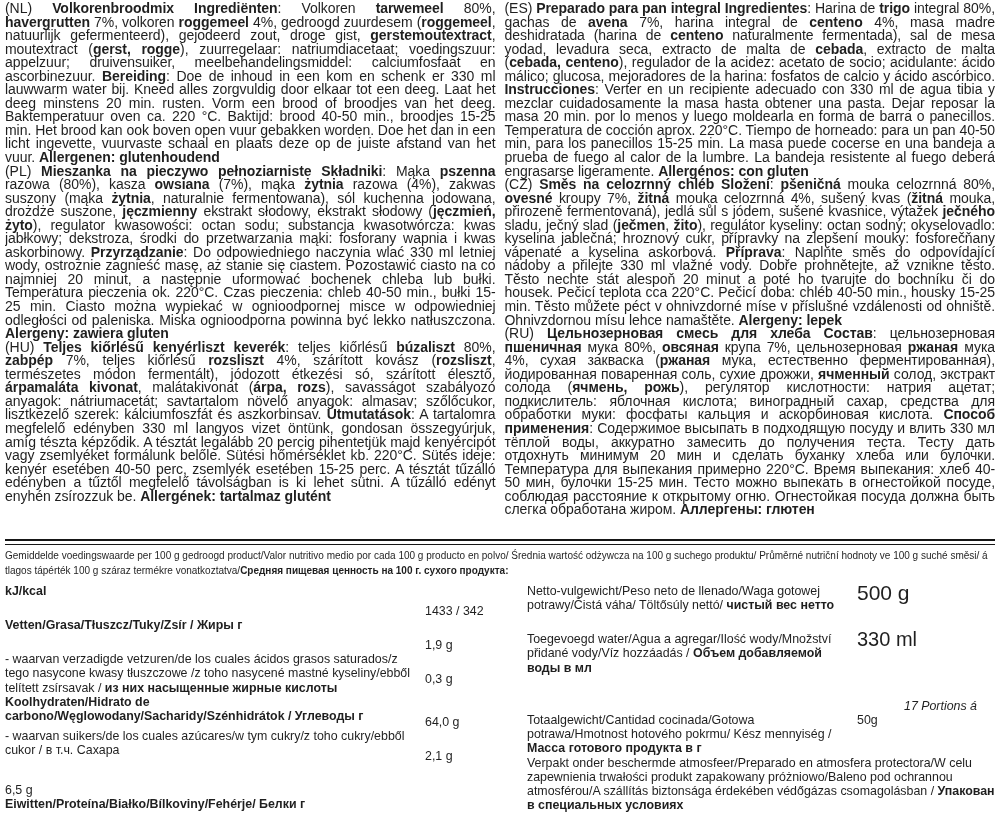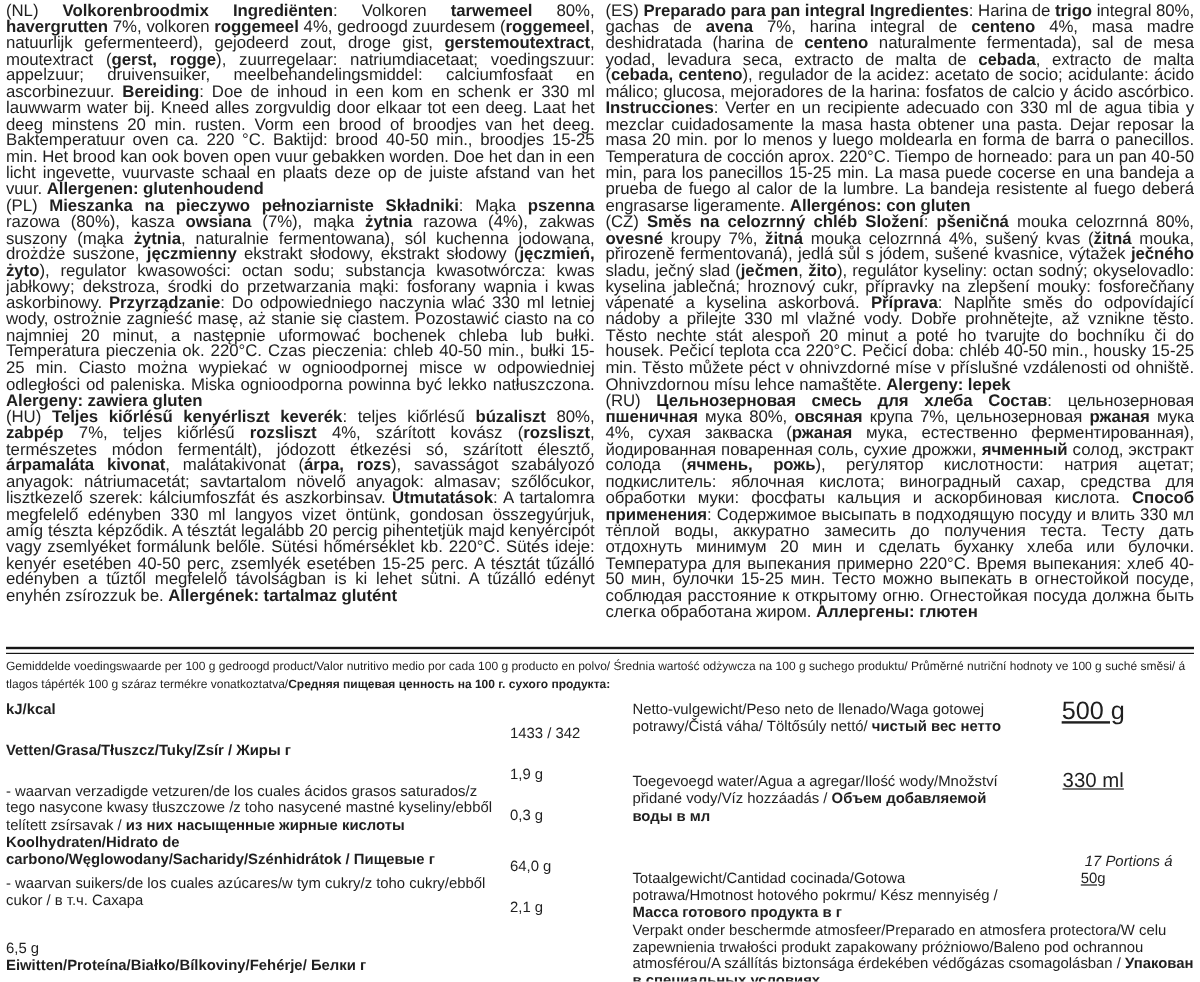--- a/index.html
+++ b/index.html
@@ -17,25 +17,25 @@
   .nutrition-header{font-size:10px;line-height:15.4px;margin:3px 0 5px 0;padding-right:4px;}
   .bottom{display:flex;align-items:stretch;}
   .nutr-table{width:506px;flex:none;font-size:12.4px;line-height:14.2px;}
   .nutr-row{display:flex;align-items:flex-start;}
   .nutr-label{width:420px;flex:none;}
   .nutr-value{flex:1;text-align:left;white-space:nowrap;margin-top:20px;}
   .nutr-table .double-rule{margin-top:3px;}
   .pkg{flex:1;padding-left:16px;font-size:12.4px;line-height:14.2px;display:flex;flex-direction:column;}
   .pkg-row{display:flex;align-items:flex-start;}
   .pkg-label{width:330px;flex:none;}
-  .pkg-value{flex:1;text-align:center;padding-right:30px;white-space:nowrap;text-decoration:underline;}
+  .pkg-value{flex:1;text-align:left;padding-right:30px;white-space:nowrap;}
   .value-xl{font-size:21px;line-height:21px;margin-top:-2px;}
-  .value-lg{font-size:17px;}
+  .value-lg{font-size:20px;}
   .pkg-note{text-align:right;padding-right:18px;font-size:12.4px;font-style:italic;}
-  .sp1{margin-bottom:32px;}
+  .sp1{margin-bottom:20px;}
   .sp2{margin-bottom:24px;}
 </style>
 </head>
 <body>
 
 <div class="page">
 
   <div class="ingredients">
     <div class="ing-col">
       <p><span>(NL) </span><span class="b">Volkorenbroodmix Ingrediënten</span><span>: Volkoren </span><span class="b">tarwemeel</span><span> 80%, </span><span class="b">havergrutten</span><span> 7%, volkoren </span><span class="b">roggemeel</span><span> 4%, gedroogd zuurdesem (</span><span class="b">roggemeel</span><span>, natuurlijk gefermenteerd), gejodeerd zout, droge gist, </span><span class="b">gerstemoutextract</span><span>, moutextract (</span><span class="b">gerst, rogge</span><span>), zuurregelaar: natriumdiacetaat; voedingszuur: appelzuur; druivensuiker, meelbehandelingsmiddel: calciumfosfaat en ascorbinezuur. </span><span class="b">Bereiding</span><span>: Doe de inhoud in een kom en schenk er 330 ml lauwwarm water bij. Kneed alles zorgvuldig door elkaar tot een deeg. Laat het deeg minstens 20 min. rusten. Vorm een brood of broodjes van het deeg. Baktemperatuur oven ca. 220 °C. Baktijd: brood 40-50 min., broodjes 15-25 min. Het brood kan ook boven open vuur gebakken worden. Doe het dan in een licht ingevette, vuurvaste schaal en plaats deze op de juiste afstand van het vuur. </span><span class="b">Allergenen: glutenhoudend</span></p>
@@ -62,21 +62,21 @@
       </div>
       <div class="nutr-row">
         <div class="nutr-label"><span class="b">Vetten/Grasa/Tłuszcz/Tuky/Zsír / Жиры г</span></div>
         <div class="nutr-value">1,9 g</div>
       </div>
       <div class="nutr-row">
         <div class="nutr-label"><span>- waarvan verzadigde vetzuren/de los cuales ácidos grasos saturados/z tego nasycone kwasy tłuszczowe /z toho nasycené mastné kyseliny/ebből telített zsírsavak / </span><span class="b">из них насыщенные жирные кислоты</span></div>
         <div class="nutr-value">0,3 g</div>
       </div>
       <div class="nutr-row">
-        <div class="nutr-label"><span class="b">Koolhydraten/Hidrato de carbono/Węglowodany/Sacharidy/Szénhidrátok / Пищевые г</span></div>
+        <div class="nutr-label"><span class="b">Koolhydraten/Hidrato de carbono/Węglowodany/Sacharidy/Szénhidrátok / Углеводы г</span></div>
         <div class="nutr-value">64,0 g</div>
       </div>
       <div class="nutr-row">
         <div class="nutr-label"><span>- waarvan suikers/de los cuales azúcares/w tym cukry/z toho cukry/ebből cukor / в т.ч. Сахара</span></div>
         <div class="nutr-value">2,1 g</div>
       </div>
       <div class="nutr-row">
         <div class="nutr-value">6,5 g</div>
       </div>
       <div class="nutr-row">

